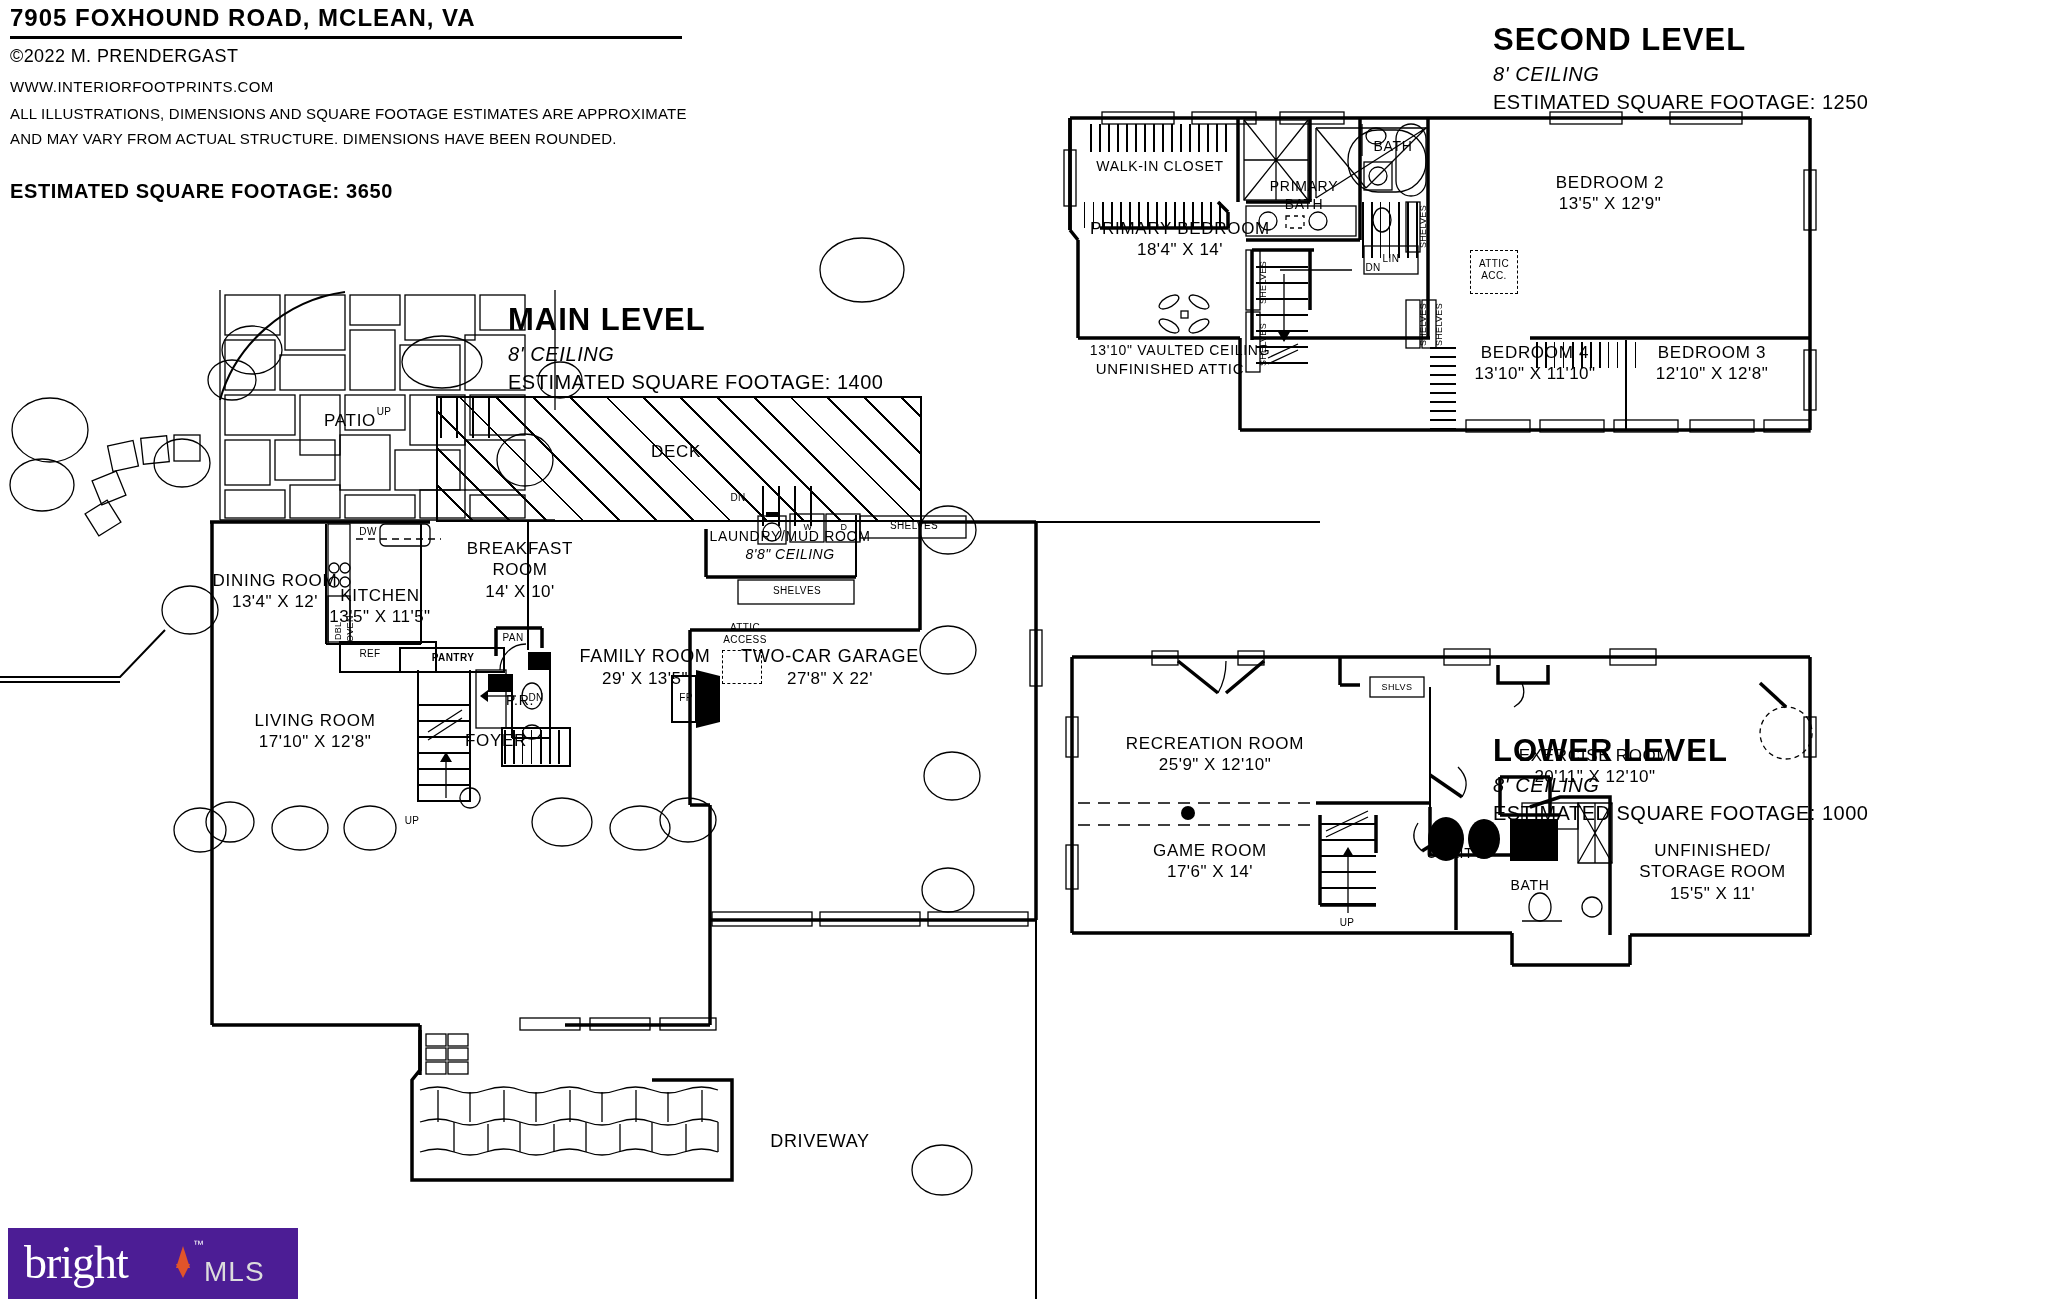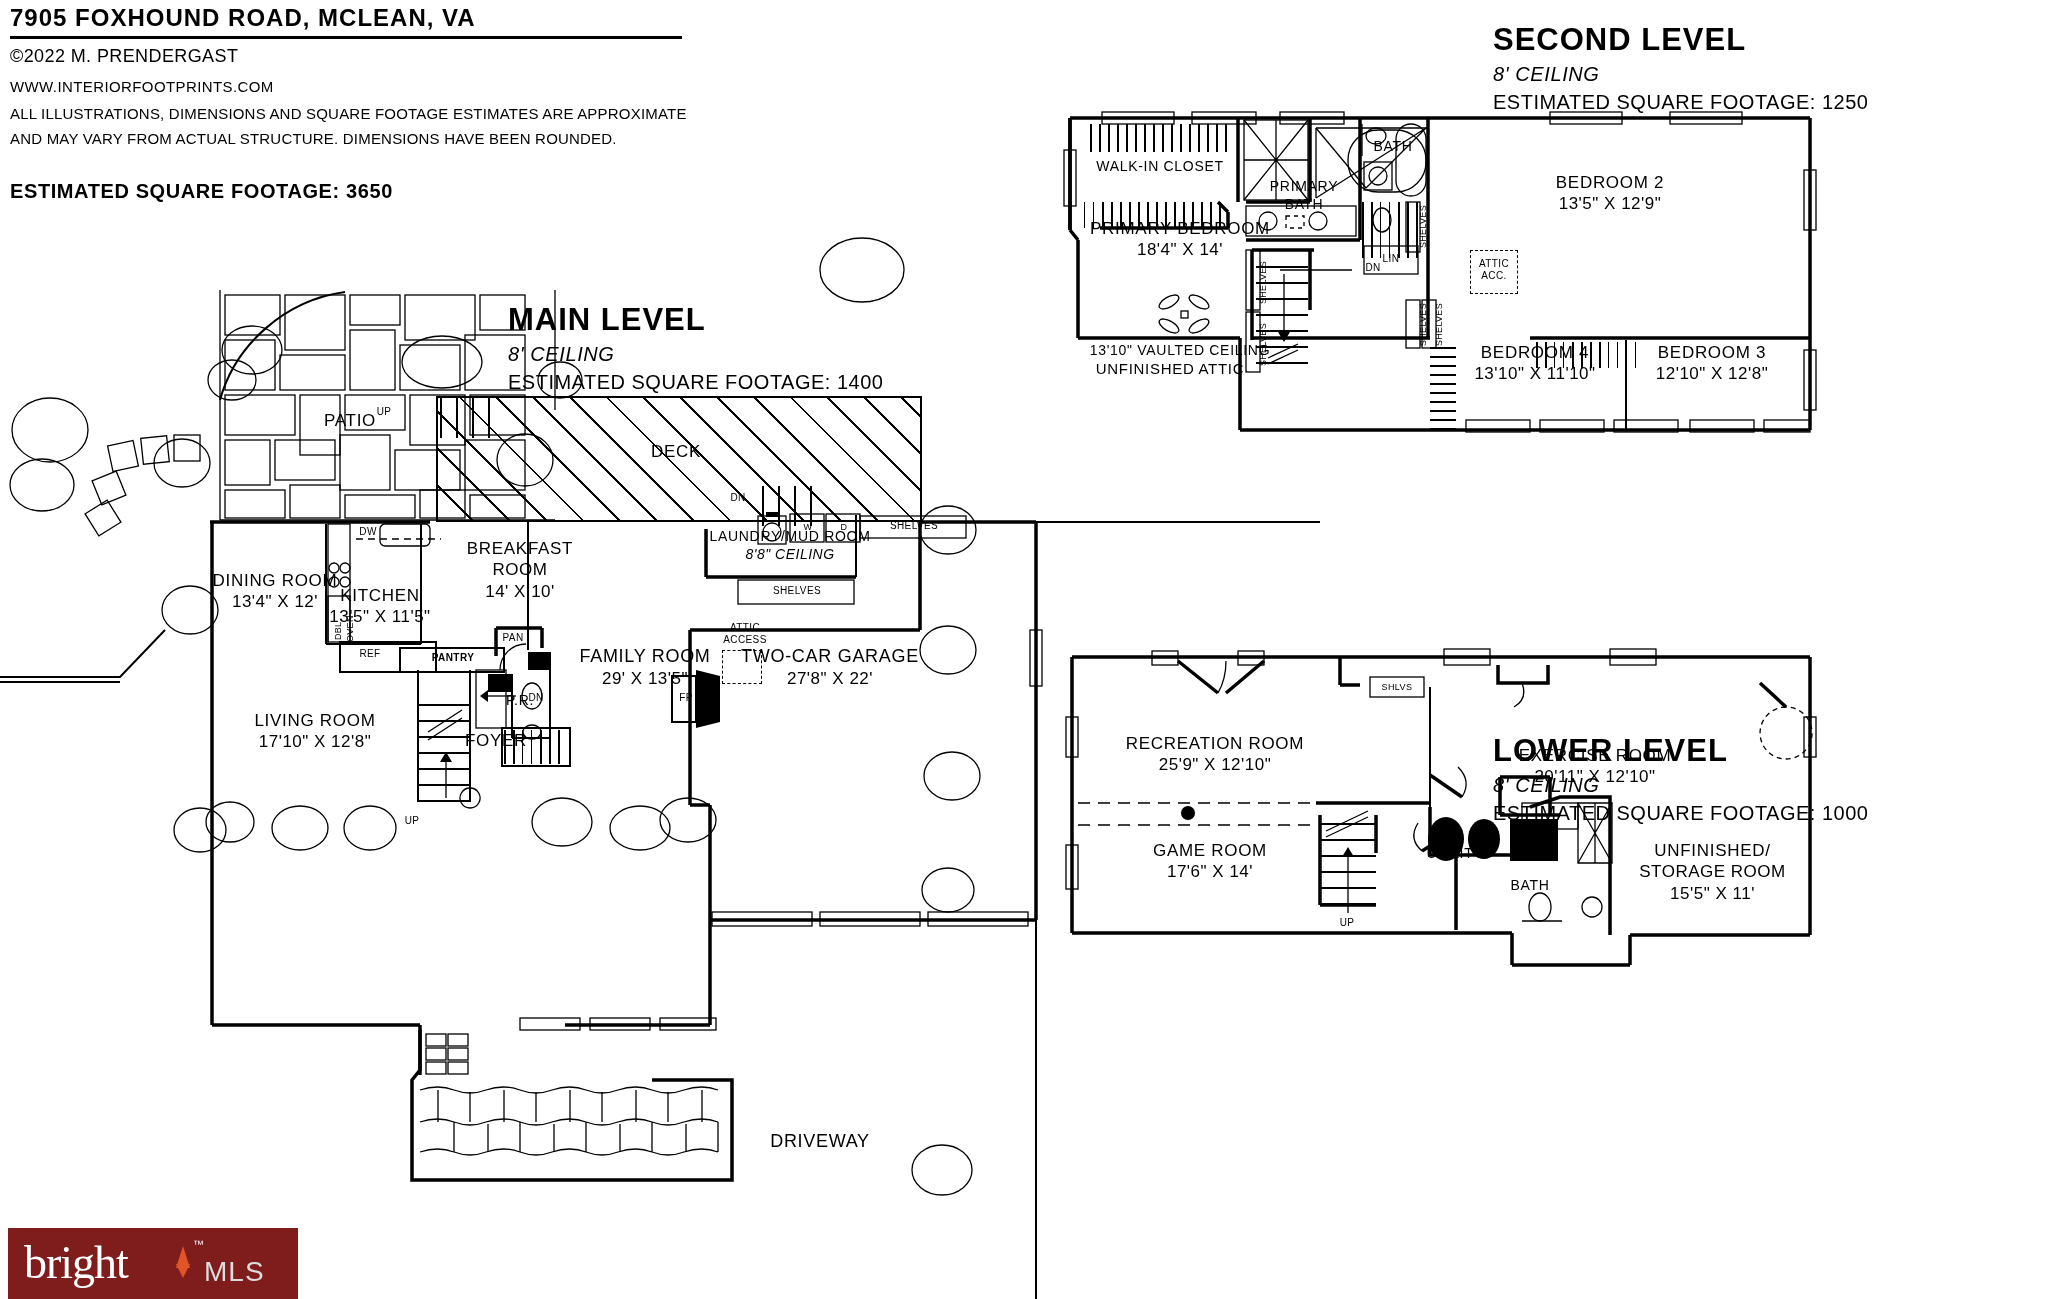--- a/index.html
+++ b/index.html
@@ -52,21 +52,21 @@
   .treadsV{position:absolute;background:
      repeating-linear-gradient(90deg,#000 0 2px,transparent 2px 16px);}
 
   svg{position:absolute;overflow:visible;}
   .st{fill:none;stroke:#000;stroke-width:2;}
   .st1{fill:none;stroke:#000;stroke-width:1.3;}
   .st3{fill:none;stroke:#000;stroke-width:3.5;}
   .stf{fill:#000;stroke:none;}
 
   
-  #logo{left:8px;top:1228px;width:290px;height:71px;background:#7f1d1d;}
+  #logo{left:8px;top:1228px;width:290px;height:71px;background:#4c1d95;}
   #logo .bt{position:absolute;left:16px;top:8px;font-size:46px;color:#fff;
             font-family:"Liberation Serif",serif;letter-spacing:-1px;}
   #logo .mls{position:absolute;left:196px;top:28px;font-size:28px;color:#dcdcdc;
              font-family:"Liberation Sans",sans-serif;letter-spacing:1px;}
   #logo .tm{position:absolute;left:185px;top:10px;font-size:11px;color:#fff;}
   #logo .spark{position:absolute;left:168px;top:18px;width:0;height:0;
        border-left:7px solid transparent;border-right:7px solid transparent;
        border-bottom:22px solid #e1542a;}
   #logo .spark2{position:absolute;left:168px;top:36px;width:0;height:0;
        border-left:7px solid transparent;border-right:7px solid transparent;

